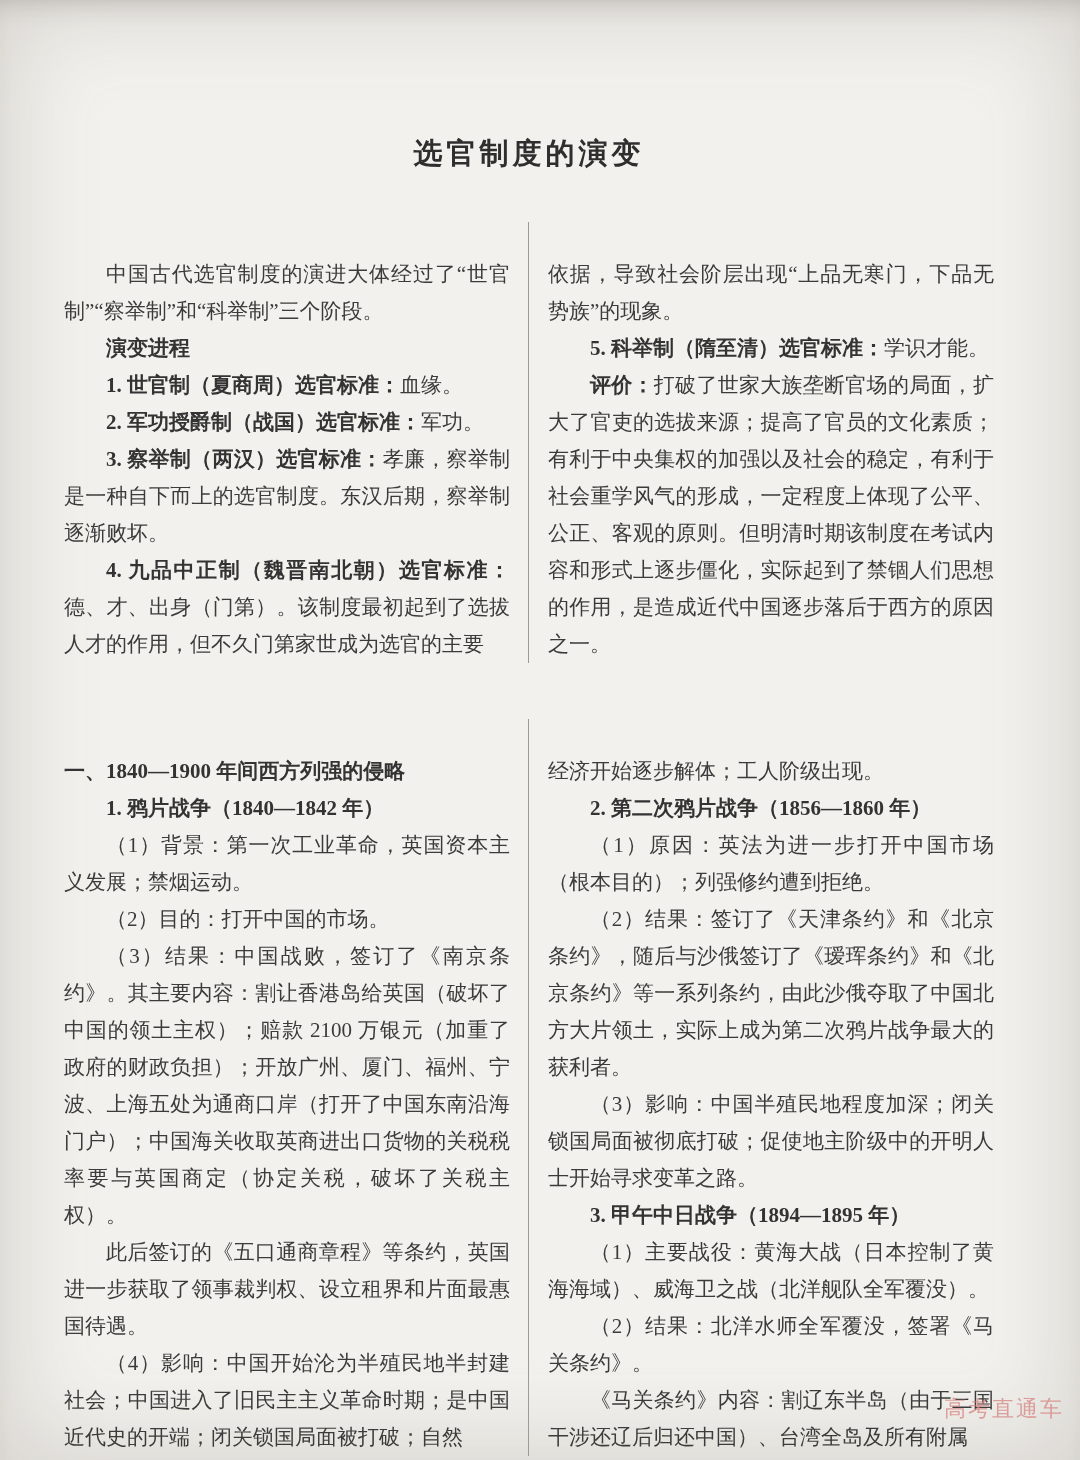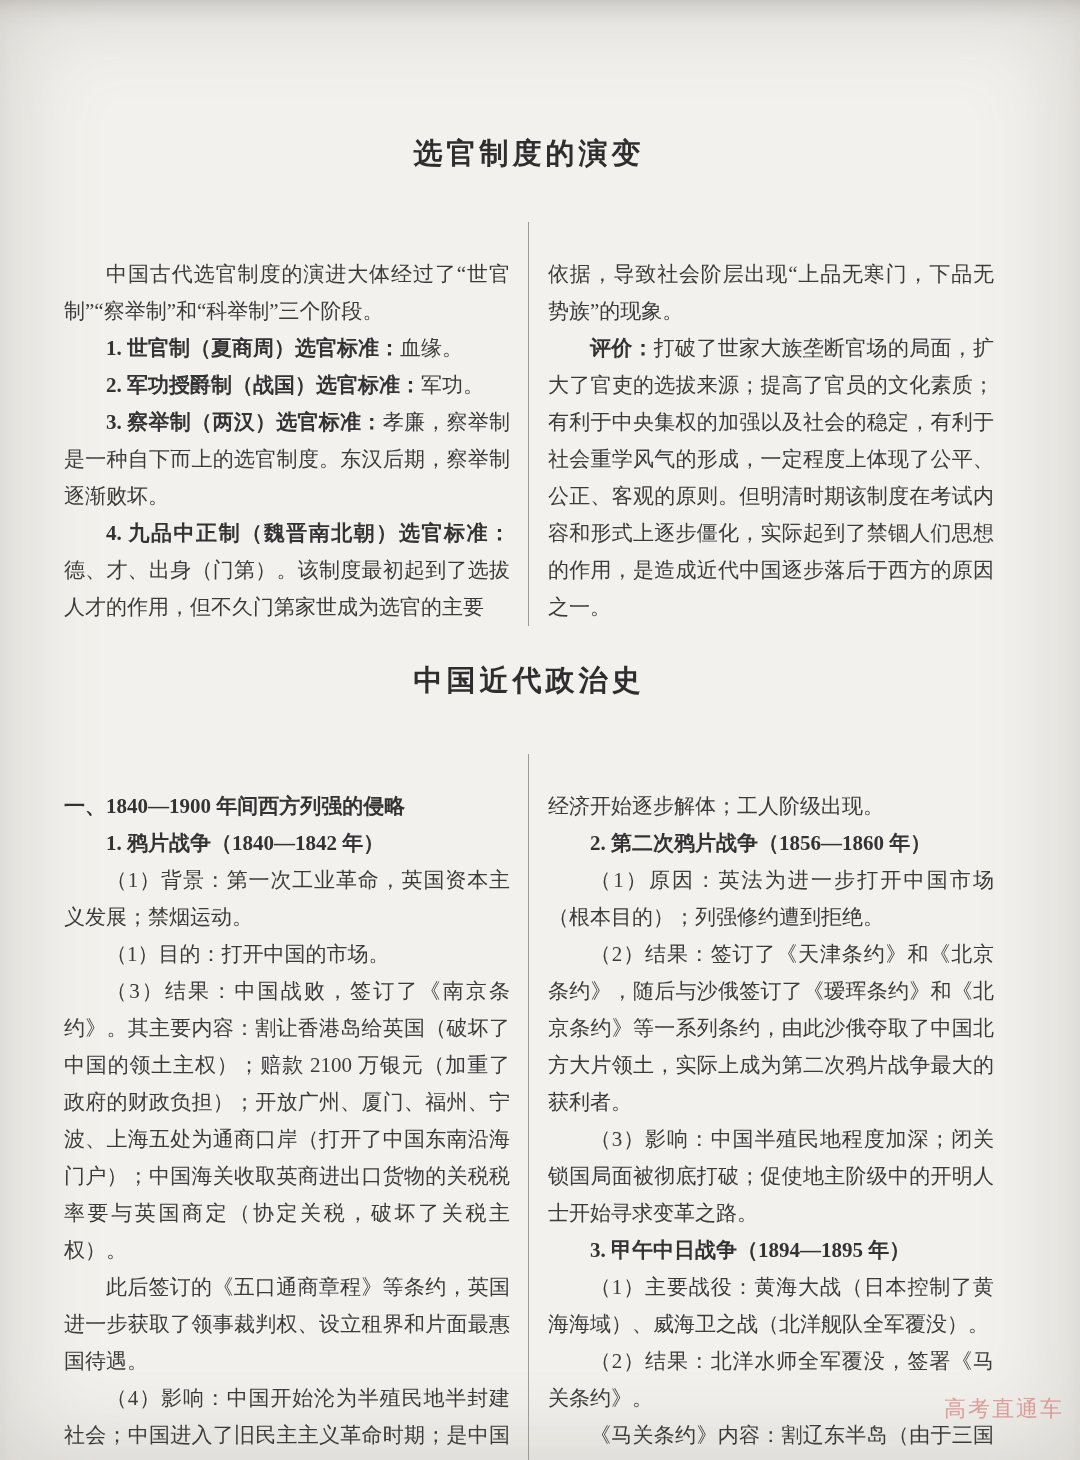--- a/index.html
+++ b/index.html
@@ -73,40 +73,41 @@
 </head>
 <body>
 
 <div class="page">
 
   <h1 class="doc-title">选官制度的演变</h1>
 
   <div class="columns sec1">
     <div class="col left">
       <p class="para indent"><b class="lead"></b><span>中国古代选官制度的演进大体经过了“世官制”“察举制”和“科举制”三个阶段。</span></p>
+      <p class="para indent"><b class="lead">演变进程</b><span></span></p>
       <p class="para indent"><b class="lead">1. 世官制（夏商周）选官标准：</b><span>血缘。</span></p>
       <p class="para indent"><b class="lead">2. 军功授爵制（战国）选官标准：</b><span>军功。</span></p>
       <p class="para indent"><b class="lead">3. 察举制（两汉）选官标准：</b><span>孝廉，察举制是一种自下而上的选官制度。东汉后期，察举制逐渐败坏。</span></p>
       <p class="para indent"><b class="lead">4. 九品中正制（魏晋南北朝）选官标准：</b><span>德、才、出身（门第）。该制度最初起到了选拔人才的作用，但不久门第家世成为选官的主要</span></p>
     </div>
     <div class="divider"></div>
     <div class="col right">
       <p class="para"><b class="lead"></b><span>依据，导致社会阶层出现“上品无寒门，下品无势族”的现象。</span></p>
+      <p class="para indent"><b class="lead">5. 科举制（隋至清）选官标准：</b><span>学识才能。</span></p>
       <p class="para indent"><b class="lead">评价：</b><span>打破了世家大族垄断官场的局面，扩大了官吏的选拔来源；提高了官员的文化素质；有利于中央集权的加强以及社会的稳定，有利于社会重学风气的形成，一定程度上体现了公平、公正、客观的原则。但明清时期该制度在考试内容和形式上逐步僵化，实际起到了禁锢人们思想的作用，是造成近代中国逐步落后于西方的原因之一。</span></p>
     </div>
   </div>
 
-  <h1 class="doc-title second">中国近代政治史</h1>
 
   <div class="columns sec2">
     <div class="col left">
       <p class="para"><b class="lead">一、1840—1900 年间西方列强的侵略</b><span></span></p>
       <p class="para indent"><b class="lead">1. 鸦片战争（1840—1842 年）</b><span></span></p>
       <p class="para indent"><b class="lead"></b><span>（1）背景：第一次工业革命，英国资本主义发展；禁烟运动。</span></p>
-      <p class="para indent"><b class="lead"></b><span>（1）目的：打开中国的市场。</span></p>
+      <p class="para indent"><b class="lead"></b><span>（2）目的：打开中国的市场。</span></p>
       <p class="para indent"><b class="lead"></b><span>（3）结果：中国战败，签订了《南京条约》。其主要内容：割让香港岛给英国（破坏了中国的领土主权）；赔款 2100 万银元（加重了政府的财政负担）；开放广州、厦门、福州、宁波、上海五处为通商口岸（打开了中国东南沿海门户）；中国海关收取英商进出口货物的关税税率要与英国商定（协定关税，破坏了关税主权）。</span></p>
       <p class="para indent"><b class="lead"></b><span>此后签订的《五口通商章程》等条约，英国进一步获取了领事裁判权、设立租界和片面最惠国待遇。</span></p>
       <p class="para indent"><b class="lead"></b><span>（4）影响：中国开始沦为半殖民地半封建社会；中国进入了旧民主主义革命时期；是中国近代史的开端；闭关锁国局面被打破；自然</span></p>
     </div>
     <div class="divider"></div>
     <div class="col right">
       <p class="para"><b class="lead"></b><span>经济开始逐步解体；工人阶级出现。</span></p>
       <p class="para indent"><b class="lead">2. 第二次鸦片战争（1856—1860 年）</b><span></span></p>
       <p class="para indent"><b class="lead"></b><span>（1）原因：英法为进一步打开中国市场（根本目的）；列强修约遭到拒绝。</span></p>
       <p class="para indent"><b class="lead"></b><span>（2）结果：签订了《天津条约》和《北京条约》，随后与沙俄签订了《瑷珲条约》和《北京条约》等一系列条约，由此沙俄夺取了中国北方大片领土，实际上成为第二次鸦片战争最大的获利者。</span></p>

